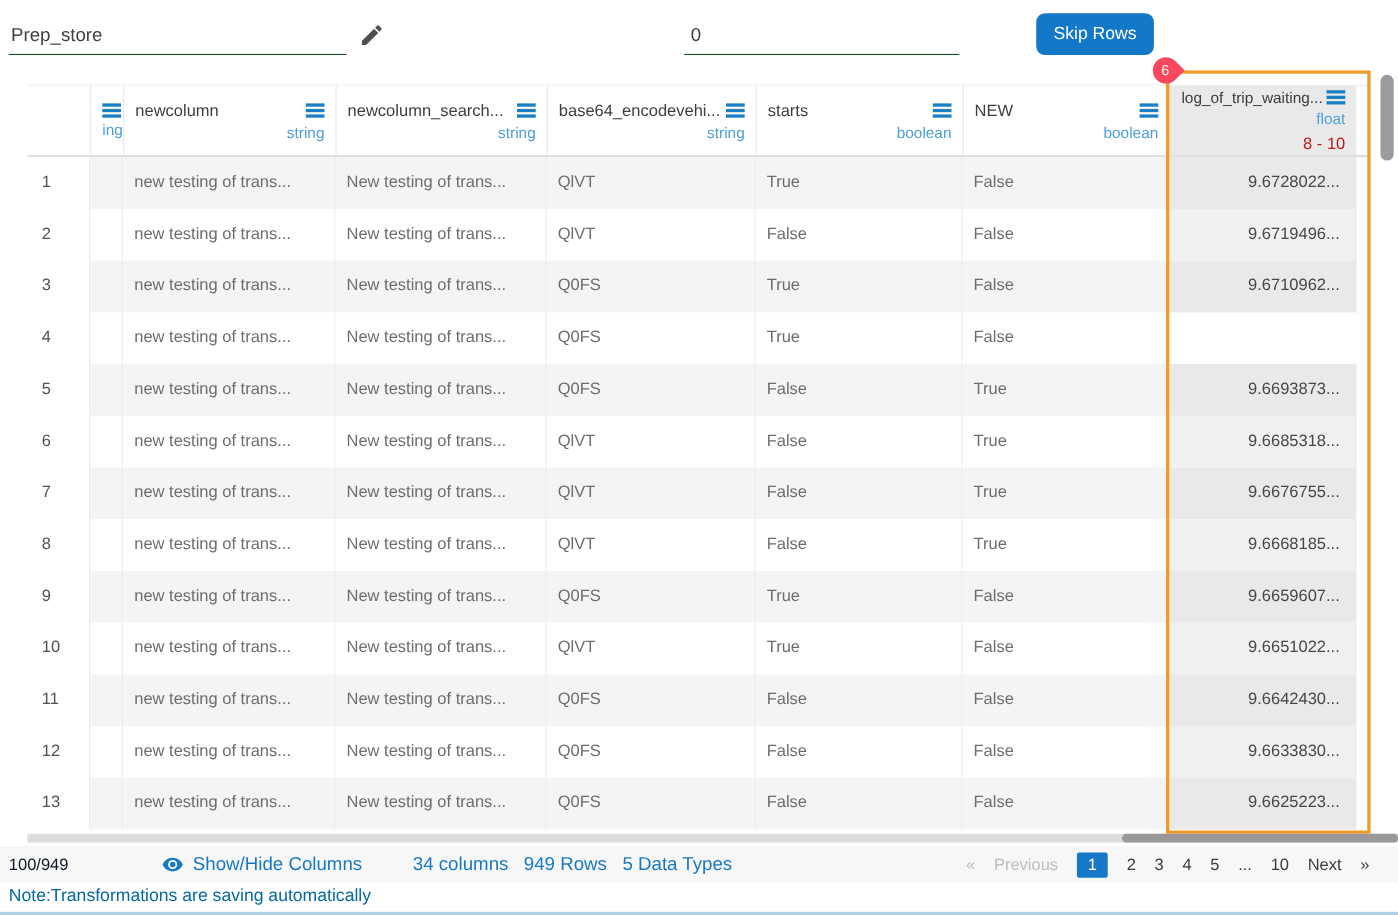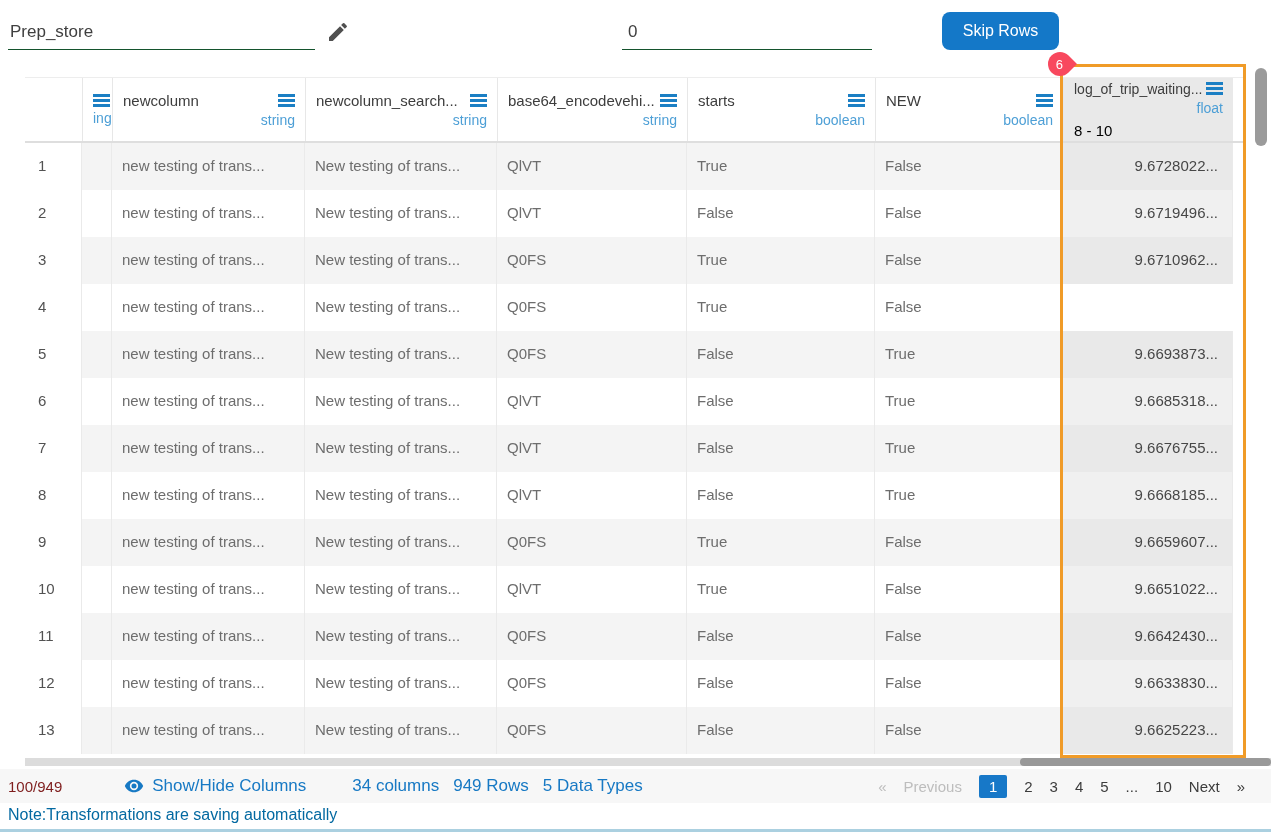--- a/index.html
+++ b/index.html
@@ -7,42 +7,42 @@
     font-family:"Liberation Sans", sans-serif; }
   .page { position:relative; width:1271px; height:832px; background:#fff; }
 
   
   .topbar { position:absolute; left:0; top:0; width:1271px; height:68px; }
   .uinput { position:absolute; border:none; border-bottom:1px solid #14532d; background:transparent;
     font-family:"Liberation Sans",sans-serif; font-size:17px; color:#3f3f3f; outline:none; height:36px; }
   #name-input { left:8px; top:14px; width:307px; padding-left:2px; }
   #skip-input { left:622px; top:14px; width:250px; padding-left:6px; }
   .pencil { position:absolute; left:326px; top:20px; width:24px; height:24px; cursor:pointer; }
-  .btn-primary { position:absolute; left:942px; top:12px; width:117px; height:38px;
+  .btn-primary { position:absolute; left:942px; top:12px; width:107px; height:38px;
     background:#1478c8; color:#fff; border:none; border-radius:8px; font-size:16px;
     font-family:"Liberation Sans",sans-serif; cursor:pointer; }
 
   
   .table { position:absolute; left:25px; top:77px; width:1220px; }
   .hrow { display:flex; height:66px; border-top:1px solid #ededed; border-bottom:2px solid #dedede; }
   .hcell { display:flex; flex-direction:column; justify-content:center; background:#fff;
     border-left:1px solid #e7e7e7; padding:2px 10px; }
   .hcell:first-child { border-left:none; }
   .hname-row { display:flex; justify-content:space-between; align-items:center;
     font-size:15px; color:#3d3d3d; white-space:nowrap; }
   .htype { text-align:right; color:#4d9fd6; font-size:14px; margin-top:3px; }
   .burger { width:17px; height:13px; flex:0 0 auto; cursor:pointer;
     background:
       linear-gradient(#1b7fc4,#1b7fc4) 0 0/17px 3px no-repeat,
       linear-gradient(#1b7fc4,#1b7fc4) 0 5px/17px 3px no-repeat,
       linear-gradient(#1b7fc4,#1b7fc4) 0 10px/17px 3px no-repeat; }
   .hcell.c7 { background:#e9e9e9; padding:4px 10px; }
   .hcell.c7 .hname-row { font-size:14px; }
   .hbar { height:12px; background:#1b7fc4; margin:4px 0 2px; }
-  .hrange { text-align:left; color:#000000; font-size:15px; }
+  .hrange { text-align:right; color:#b91c1c; font-size:15px; }
 
   .trow { display:flex; height:47px; }
   .cell { font-size:15px; color:#6d6d6d; line-height:46px; padding-left:10px;
     border-right:1px solid #eaeaea; white-space:nowrap; overflow:hidden; }
   .c0 { width:57px; padding-left:13px; color:#525252; background:#fff !important; }
   .c1 { width:30px; }
   .c2 { width:193px; }
   .c3 { width:192px; }
   .c4 { width:190px; }
   .c5 { width:188px; }
@@ -64,21 +64,21 @@
   
   .vscroll-thumb { position:absolute; left:1255px; top:68px; width:12px; height:78px;
     background:#9b9b9b; border-radius:6px; cursor:pointer; }
   .hscroll { position:absolute; left:25px; top:758px; width:1246px; height:8px; background:#dcdcdc; }
   .hscroll-thumb { position:absolute; left:995px; top:0; width:251px; height:8px;
     background:#999; border-radius:4px; cursor:pointer; }
 
   
   .footer { position:absolute; left:0; top:769px; width:1271px; height:34px; background:#f7f7f7;
     display:flex; align-items:center; padding:0 26px 0 8px; }
-  .counter { color:#7f1d1d; font-size:15px; margin-right:62px; }
+  .counter { color:#0f172a; font-size:15px; margin-right:85px; }
   .showhide { display:flex; align-items:center; gap:8px; color:#1779c4; font-size:17px; cursor:pointer; }
   .eye { width:20px; height:20px; }
   .stats { display:flex; gap:14px; margin-left:46px; color:#1779c4; font-size:17px; }
   .stats span { cursor:pointer;text-align:center; }
   .pagination { margin-left:auto; display:flex; align-items:center; gap:17px; font-size:15px; }
   .pg { color:#3c3c3c; cursor:pointer; }
   .pg.disabled { color:#bdbdbd; cursor:default; }
   .pg.active { background:#1778c8; color:#fff; padding:3px 10px; border-radius:2px; }
 
   .note { position:absolute; left:8px; top:806px; font-size:16px; color:#0369a1; }

